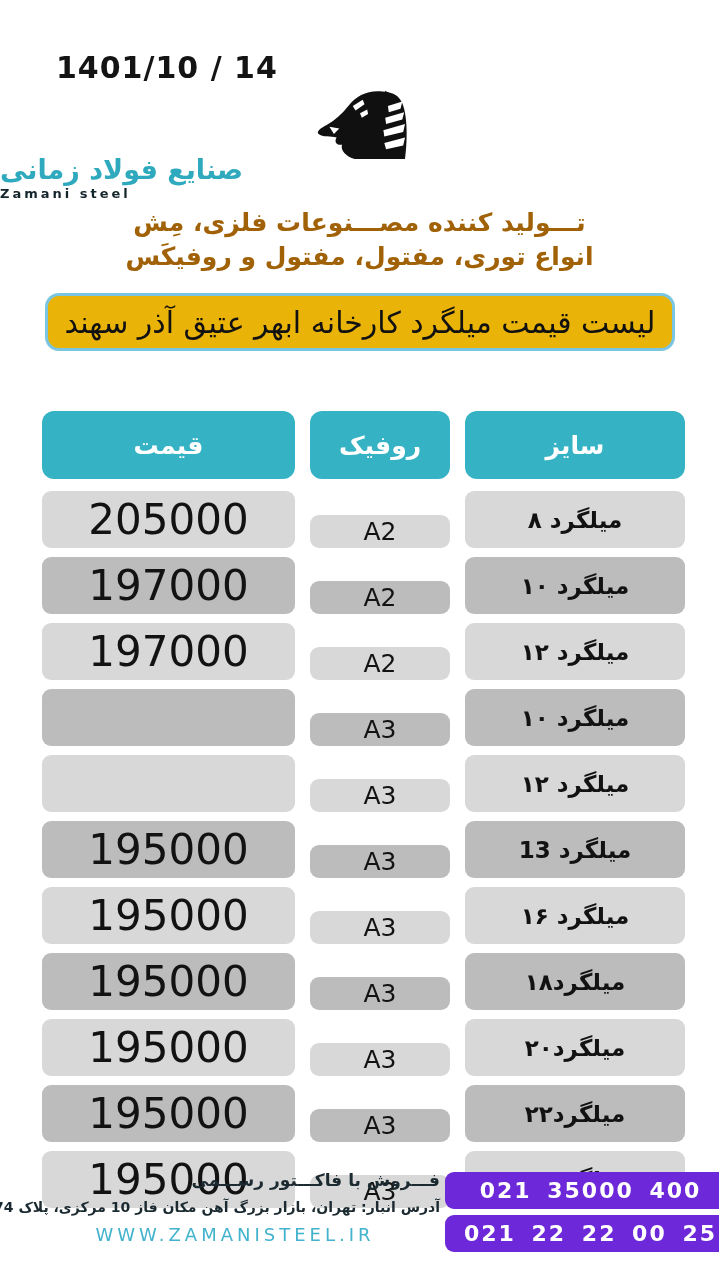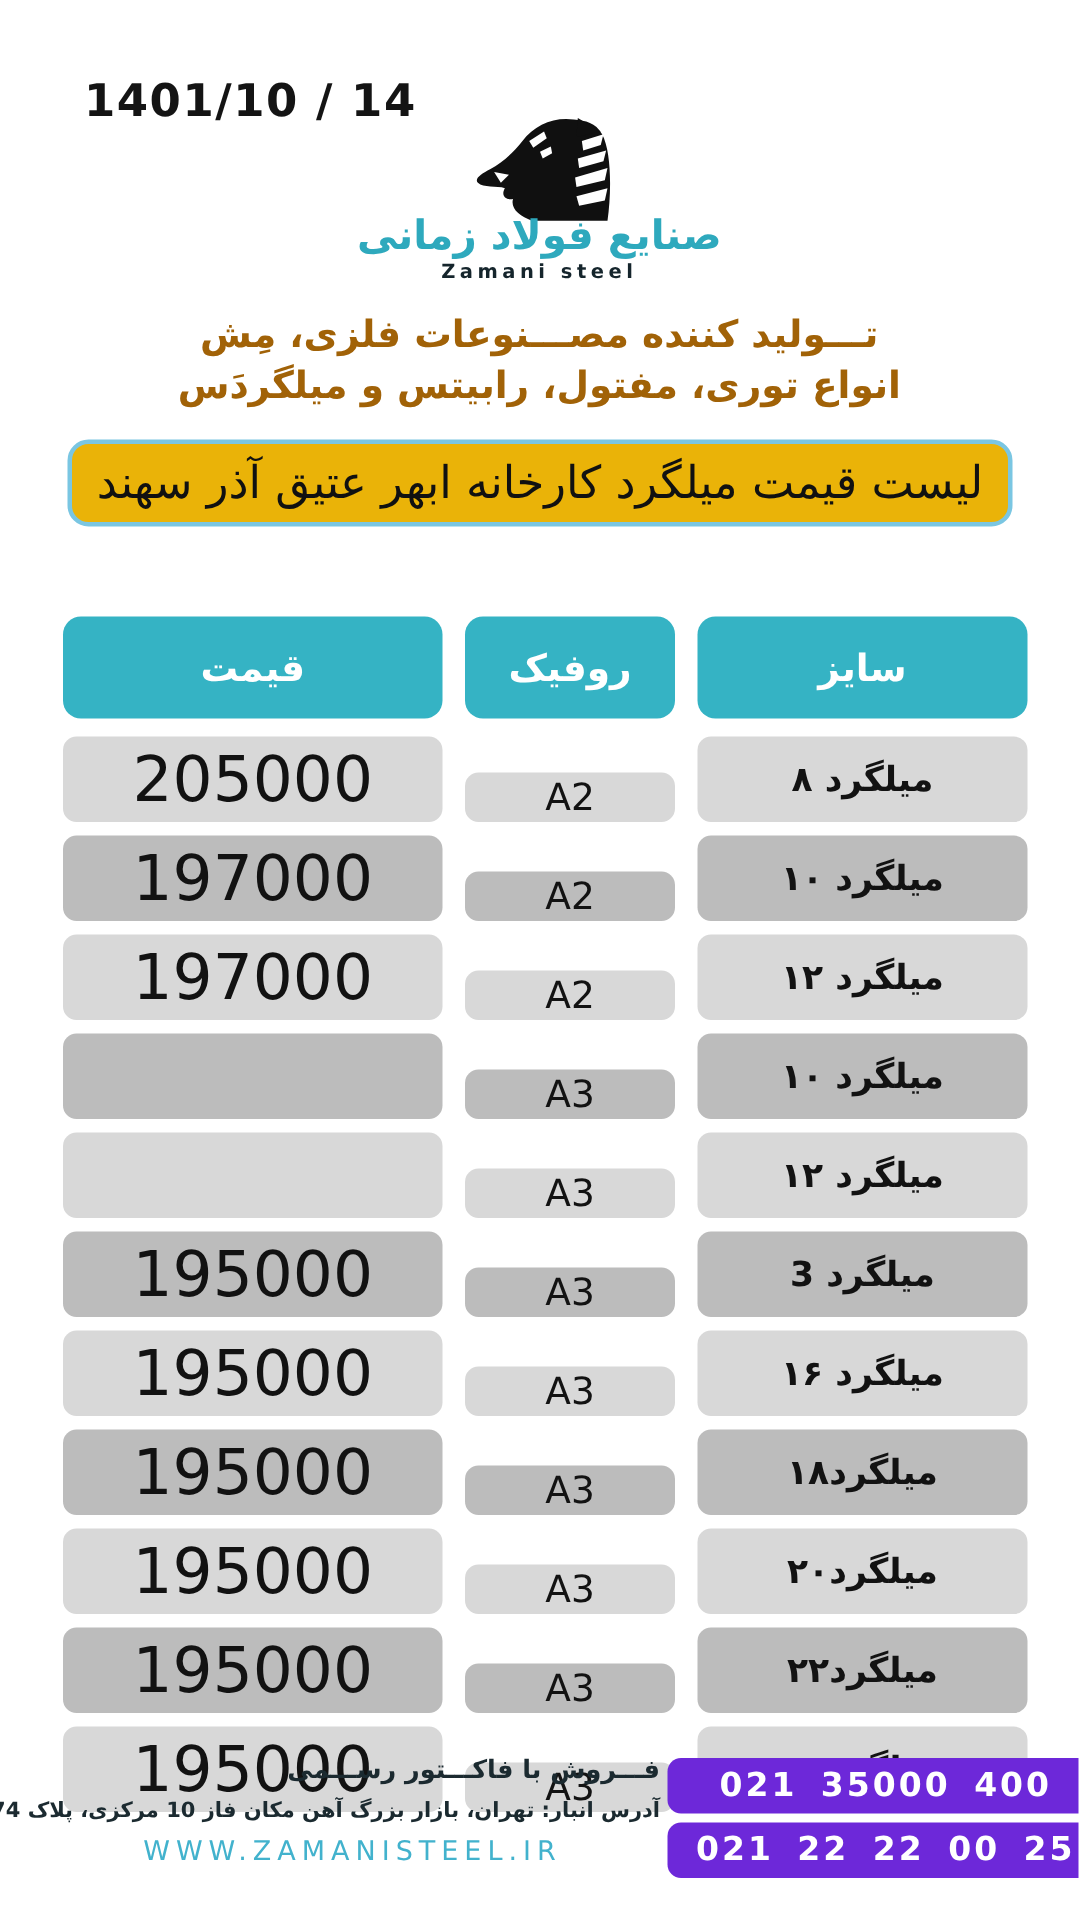--- a/index.html
+++ b/index.html
@@ -2,21 +2,21 @@
 <html lang="fa"><head>
 <meta charset="utf-8">
 <style>
   * { margin:0; padding:0; box-sizing:border-box; }
   html,body { width:719px; height:1280px; background:#ffffff; overflow:hidden; }
   body { position:relative; font-family:"DejaVu Sans","Liberation Sans",sans-serif; color:#171717; }
 
   .date { position:absolute; left:56px; top:50px; font-size:30px; font-weight:600;
           letter-spacing:1px; color:#141414; direction:ltr; }
 
-  .logo-block { position:absolute; left:0; right:0; top:76px; text-align:center; }
+  .logo-block { position:absolute; left:0; right:0; top:88px; text-align:left; }
   .logo-block svg { display:block; margin:0 auto; }
   .brand-fa { font-size:27px; font-weight:bold; color:#2ea9bd; margin-top:-6px; direction:rtl; }
   .brand-en { font-size:13px; font-weight:bold; letter-spacing:3px; color:#15252c; margin-top:1px; }
 
   .tagline { position:absolute; left:0; right:0; top:206px; text-align:center; direction:rtl;
              font-size:25px; font-weight:bold; line-height:1.35; color:#a16207; }
 
   .title-box { position:absolute; left:45px; top:293px; width:630px; height:58px;
                border:3px solid #7ac6e2; border-radius:14px; background:#eab308;
                display:flex; align-items:center; justify-content:center;
@@ -65,21 +65,21 @@
     <path d="M62,20 L73,13 L75,18 L65,25 Z" fill="#ffffff"></path>
     <path d="M70,28 L78,24 L79,29 L72,33 Z" fill="#ffffff"></path>
     <path d="M36,43 L47,45 L41,51 Z" fill="#ffffff"></path>
   </svg>
   <div class="brand-fa">صنایع فولاد زمانی</div>
   <div class="brand-en">Zamani steel</div>
 </div>
 
 <div class="tagline">
   <div>تـــولید کننده مصـــنوعات فلزی، مِش</div>
-  <div>انواع توری، مفتول، رابیتس و میلگردَس</div>
+  <div>انواع توری، مفتول، مفتول و روفیکَس</div>
 </div>
 
 <div class="title-box">لیست قیمت میلگرد کارخانه ابهر عتیق آذر سهند</div>
 
 <div class="price-table">
   <div class="thead">
     <div class="hcell">سایز</div>
     <div class="hcell">روفیک</div>
     <div class="hcell">قیمت</div>
   </div>
@@ -92,21 +92,21 @@
       <div class="cell price dark">197000</div>
       <div class="cell size">میلگرد ۱۲</div>
       <div class="cell grade">A2</div>
       <div class="cell price">197000</div>
       <div class="cell size dark">میلگرد ۱۰</div>
       <div class="cell grade dark">A3</div>
       <div class="cell price dark"></div>
       <div class="cell size">میلگرد ۱۲</div>
       <div class="cell grade">A3</div>
       <div class="cell price"></div>
-      <div class="cell size dark">میلگرد 3</div>
+      <div class="cell size dark">میلگرد 13</div>
       <div class="cell grade dark">A3</div>
       <div class="cell price dark">195000</div>
       <div class="cell size">میلگرد ۱۶</div>
       <div class="cell grade">A3</div>
       <div class="cell price">195000</div>
       <div class="cell size dark">میلگرد۱۸</div>
       <div class="cell grade dark">A3</div>
       <div class="cell price dark">195000</div>
       <div class="cell size">میلگرد۲۰</div>
       <div class="cell grade">A3</div>

